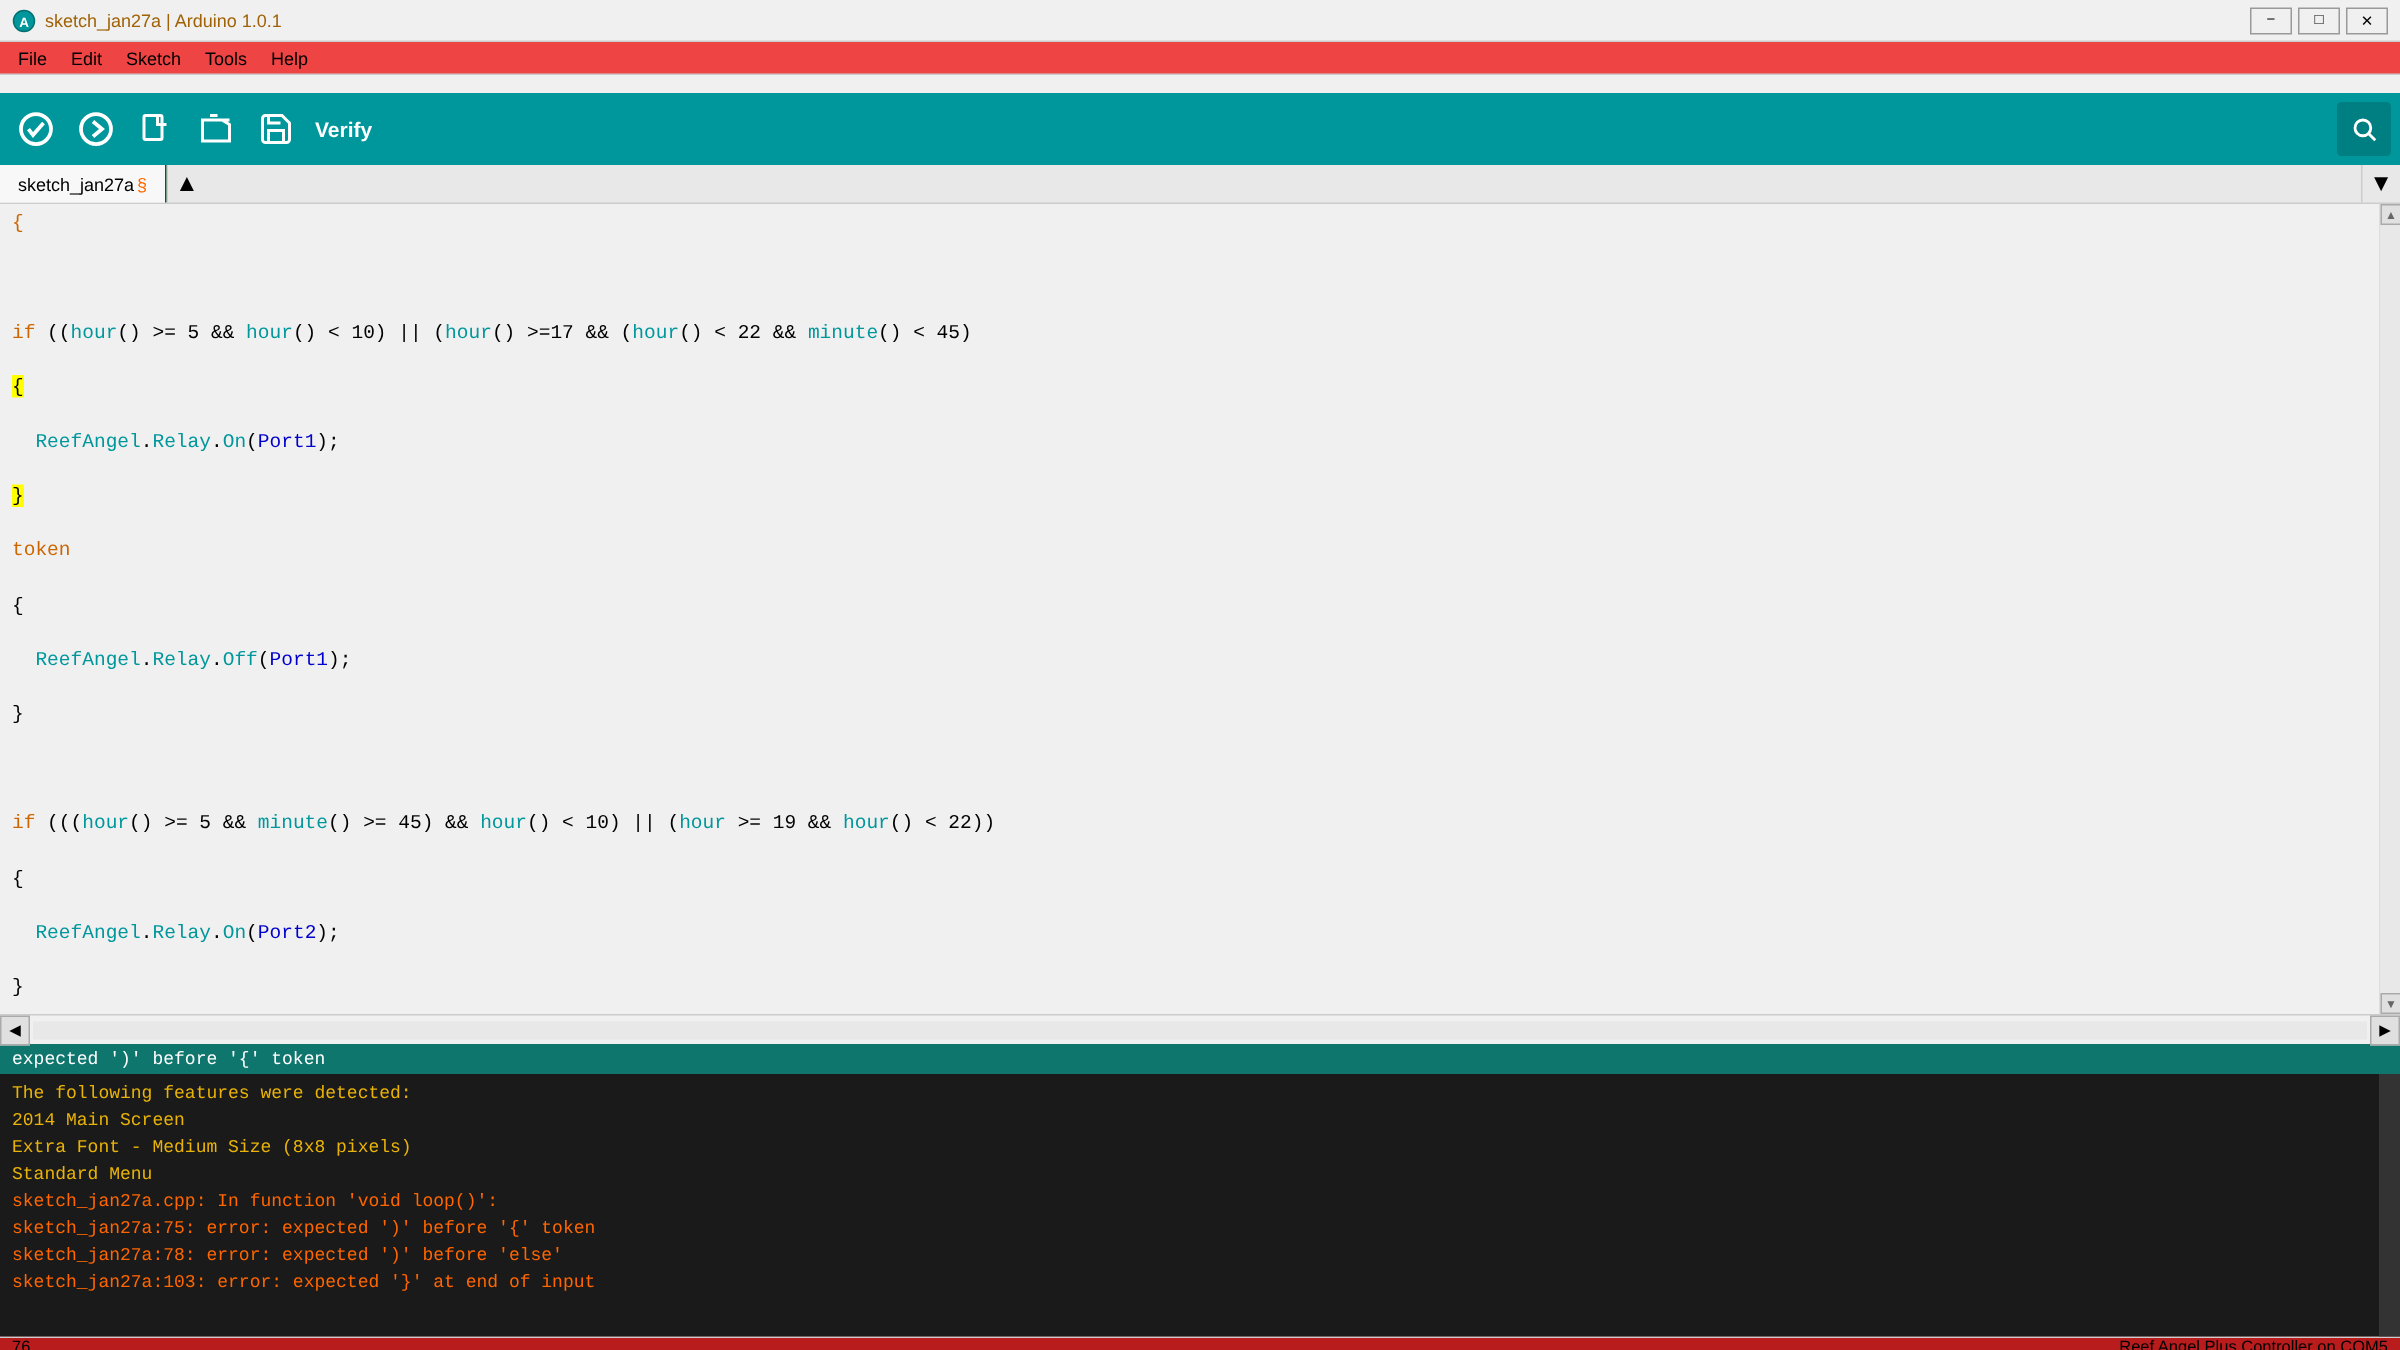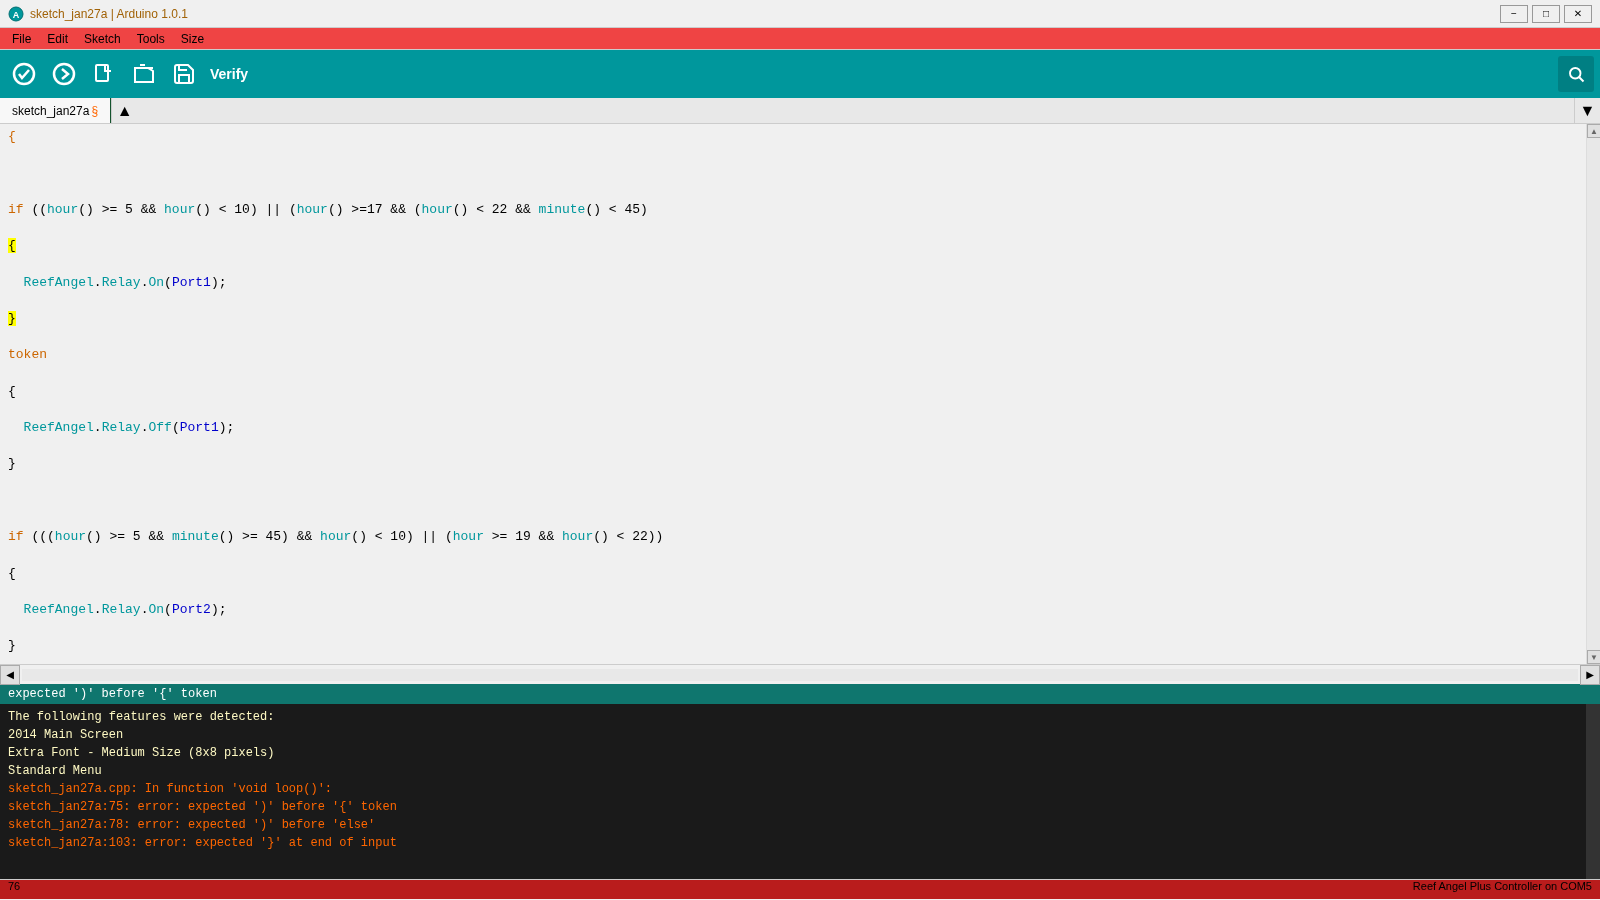--- a/index.html
+++ b/index.html
@@ -57,20 +57,21 @@
     }
 
     
     #toolbar {
       height: 48px;
       background: #00979c;
       display: flex;
       align-items: center;
       padding: 0 6px;
       gap: 4px;
+      margin-top: 12px;
     }
     .toolbar-btn {
       width: 36px;
       height: 36px;
       background: transparent;
       border: none;
       cursor: pointer;
       display: flex;
       align-items: center;
       justify-content: center;
@@ -200,21 +201,21 @@
       background: #1a1a1a;
       overflow-y: auto;
       position: relative;
     }
     #console-content {
       padding: 4px 8px;
       font-family: 'Courier New', monospace;
       font-size: 12px;
       line-height: 1.5;
     }
-    .console-white { color: #fef9c3; }
+    .console-white { color: #eab308; }
     .console-orange { color: #ff6600; }
     .console-line { display: block; }
     #console-scrollbar {
       position: absolute;
       right: 0;
       top: 0;
       width: 14px;
       height: 100%;
       background: #333;
     }
@@ -281,21 +282,21 @@
     <button class="titlebar-btn">□</button>
     <button class="titlebar-btn">✕</button>
   </div>
 </div>
 
 <div id="menubar">
   <span class="menu-item">File</span>
   <span class="menu-item">Edit</span>
   <span class="menu-item">Sketch</span>
   <span class="menu-item">Tools</span>
-  <span class="menu-item">Size</span>
+  <span class="menu-item">Help</span>
 </div>
 
 <div id="toolbar">
 
   <button class="toolbar-btn">
     <svg viewBox="0 0 24 24" fill="none" stroke="white" stroke-width="2.5">
       <circle cx="12" cy="12" r="10" stroke="white" fill="none"></circle>
       <polyline points="7,12 10,16 17,8" stroke="white" fill="none"></polyline>
     </svg>
   </button>

